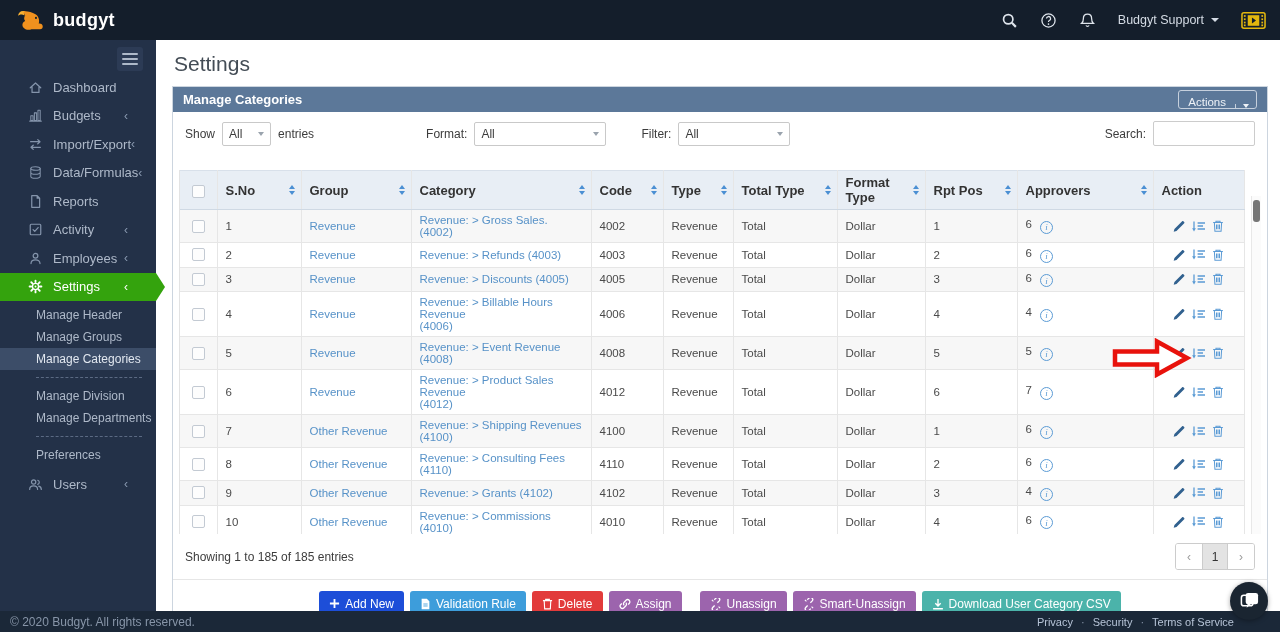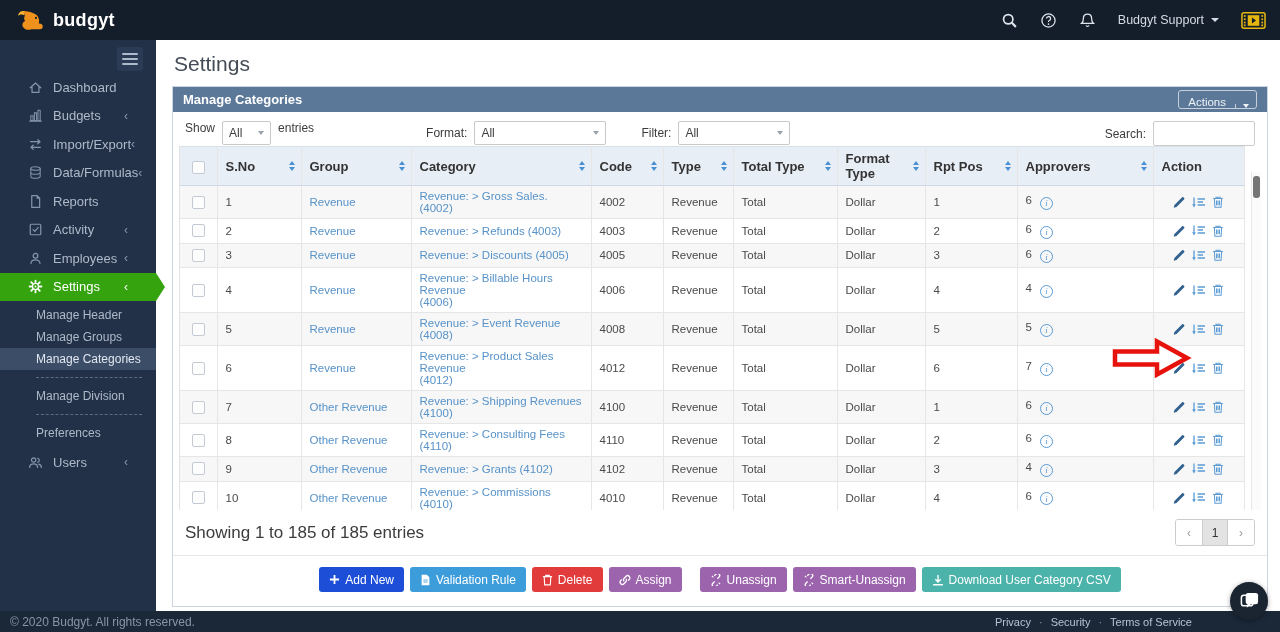--- a/index.html
+++ b/index.html
@@ -40,21 +40,21 @@
   .page-title{font-size:21px;font-weight:400;color:#434c55;margin:3px 0 10px 2px}
   .panel{border:1px solid #ccd5df}
   .panel-head{height:25px;background:#5c7899;display:flex;align-items:center;padding:0 10px}
   .panel-title{color:#fff;font-size:13px;font-weight:700}
   .actions-btn{margin-left:auto;display:flex;align-items:flex-end;border:1px solid #c6d0dd;border-radius:3px;height:19px;cursor:pointer}
   .actions-label{color:#eef2f7;font-size:11.5px;display:flex;align-items:center;padding:0 9px}
   .actions-caret{display:flex;align-items:center;padding:0 7px;border-left:1px solid #c6d0dd}
   .actions-caret .caret{border-top-color:#eef2f7;border-left-width:3.5px;border-right-width:3.5px}
 
   
-  .controls{display:flex;align-items:flex-start;padding:9px 12px 0;font-size:12px;color:#3c3c3c}
+  .controls{display:flex;align-items:center;padding:9px 12px 24px;font-size:12px;color:#3c3c3c}
   .lbl{white-space:nowrap}
   .select{display:inline-flex;align-items:center;justify-content:space-between;border:1px solid #c9c9c9;border-radius:2px;background:#fff;height:24px;padding:0 6px;margin:0 7px;cursor:pointer}
   .select .caret{border-top-color:#9aa3ad;border-left-width:3.5px;border-right-width:3.5px}
   .sel-sm{width:49px}
   .sel-md{width:132px}
   .sel-md2{width:112px}
   .ctl-mid{display:flex;align-items:center;margin-left:112px}
   .flt{margin-left:28px}
   .ctl-right{margin-left:auto;display:flex;align-items:center;gap:7px}
   .search-in{width:102px;height:25px;border:1px solid #ccc;border-radius:2px;outline:none;padding:0 5px;font:12px "Liberation Sans",sans-serif}
@@ -74,34 +74,34 @@
   .cbox{display:inline-block;width:13px;height:13px;border:1px solid #c3cad3;border-radius:2px;background:#fdfdfd;cursor:pointer;vertical-align:middle}
   .lnk{color:#5792c8;cursor:pointer}
   .appr .info{display:inline-flex;align-items:center;justify-content:center;width:13px;height:13px;border:1px solid #5b9bd5;border-radius:50%;color:#5b9bd5;font-size:9px;font-style:italic;font-family:"Liberation Serif",serif;margin-left:8px;cursor:pointer;vertical-align:-2px}
   .act{text-align:center}
   .aicon{display:inline-flex;margin:0 2.5px;cursor:pointer;vertical-align:middle}
   .vscroll{position:absolute;right:0;top:26px;bottom:0;width:10px;background:#fbfbfb;border-left:1px solid #e8e8e8}
   .thumb{position:absolute;top:4px;left:1px;width:7px;height:22px;background:#767676;border-radius:3px}
 
   
   .table-foot{display:flex;align-items:center;padding:9px 12px;border-bottom:1px solid #e6e6e6}
-  .showing{font-size:17px;color:#3c3c3c}
+  .showing{font-size:12px;color:#3c3c3c}
   .pager{margin-left:auto;display:flex;border:1px solid #ccc;border-radius:3px;overflow:hidden}
   .pg{width:26px;height:25px;display:flex;align-items:center;justify-content:center;font-size:12px;color:#9b9b9b;background:#fff;cursor:pointer}
   .pg.cur{background:#e3e3e3;color:#333;border-left:1px solid #ccc;border-right:1px solid #ccc}
 
   
   .btn-row{display:flex;justify-content:center;gap:6px;padding:11px 0 14px}
   .abtn{border:none;border-radius:3px;height:25px;color:#fff;font:12px "Liberation Sans",sans-serif;display:inline-flex;align-items:center;gap:5px;padding:0 10px;cursor:pointer}
   .b-ico{display:inline-flex}
 
   
   .footer{position:absolute;left:0;bottom:0;width:1280px;height:21px;background:#1b2838;display:flex;align-items:center;padding:0 10px;z-index:3}
   .copy{font-size:12px;color:#8795a8}
-  .flinks{margin-left:auto;margin-right:78px;display:flex;align-items:flex-start}
+  .flinks{margin-left:auto;margin-right:36px;display:flex;align-items:flex-start}
   .flink{font-size:11px;color:#b6c3d6;cursor:pointer}
   .dot{color:#8795a8;margin:0 8px;font-size:11px}
 
   
   .chat{position:absolute;left:1230px;top:582px;width:38px;height:38px;border-radius:50%;background:#1a2531;display:flex;align-items:center;justify-content:center;z-index:4;box-shadow:0 1px 5px rgba(0,0,0,.35);cursor:pointer}
   .red-arrow{position:absolute;left:1112px;top:338px;z-index:5;pointer-events:none}
 </style>
 </head>
 <body>
 
@@ -255,20 +255,23 @@
           <div class="sub-item">
             <span>Manage Groups</span>
           </div>
           <div class="sub-item active">
             <span>Manage Categories</span>
           </div>
           <div class="sub-div"></div>
           <div class="sub-item">
             <span>Manage Division</span>
           </div>
+          <div class="sub-item">
+            <span>Manage Departments</span>
+          </div>
           <div class="sub-div"></div>
           <div class="sub-item">
             <span>Preferences</span>
           </div>
         </div>
         <div class="side-item">
           <span class="s-ico">
             <svg width="15" height="15" viewBox="0 0 16 16" fill="none" stroke="currentColor" stroke-width="1.3" stroke-linecap="round" stroke-linejoin="round">
               <circle cx="6" cy="5.4" r="2.3"></circle>
               <path d="M1.8 13.2 c0-2.4 1.9-3.7 4.2-3.7 s4.2 1.3 4.2 3.7 M10.4 3.5 a2.3 2.3 0 0 1 0 4.4 M11.4 9.8 c1.7.4 2.8 1.5 2.8 3.4"></path>

